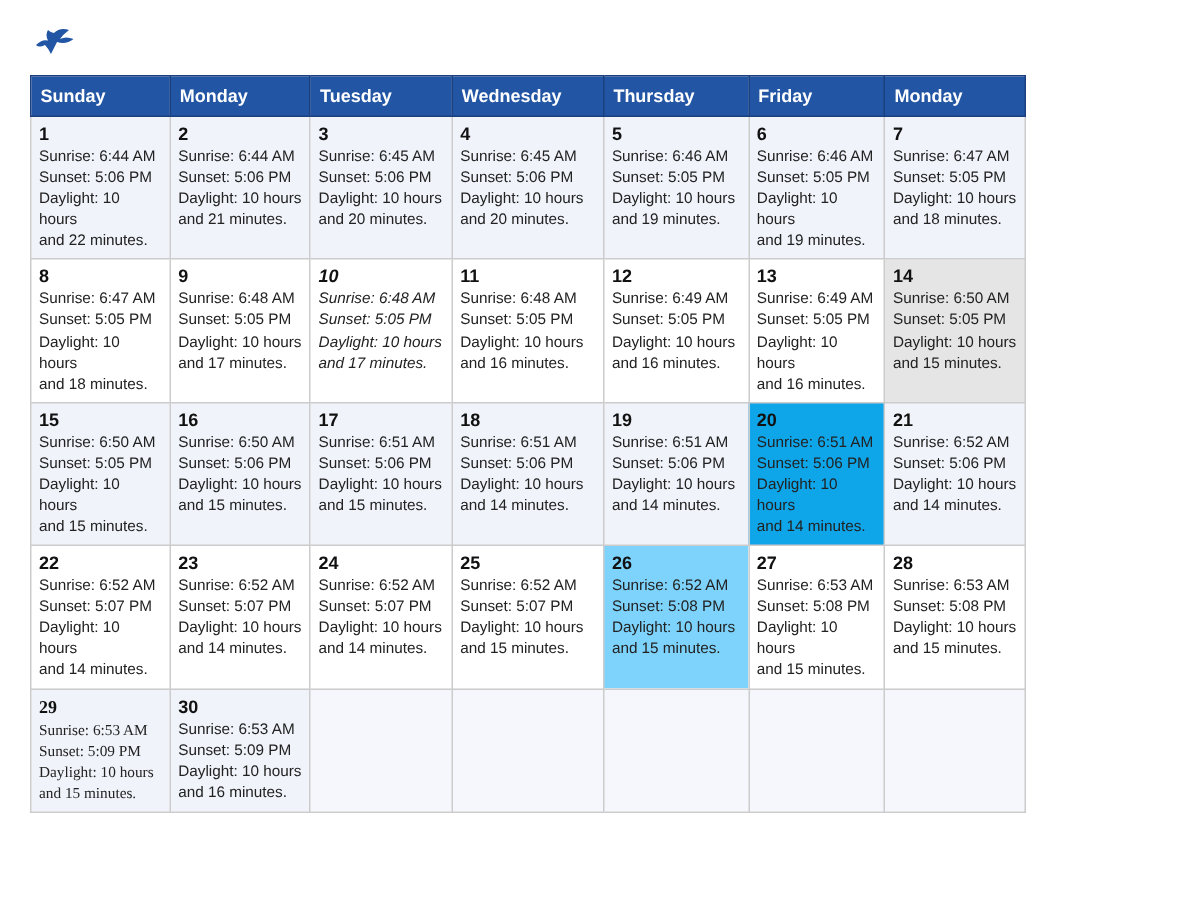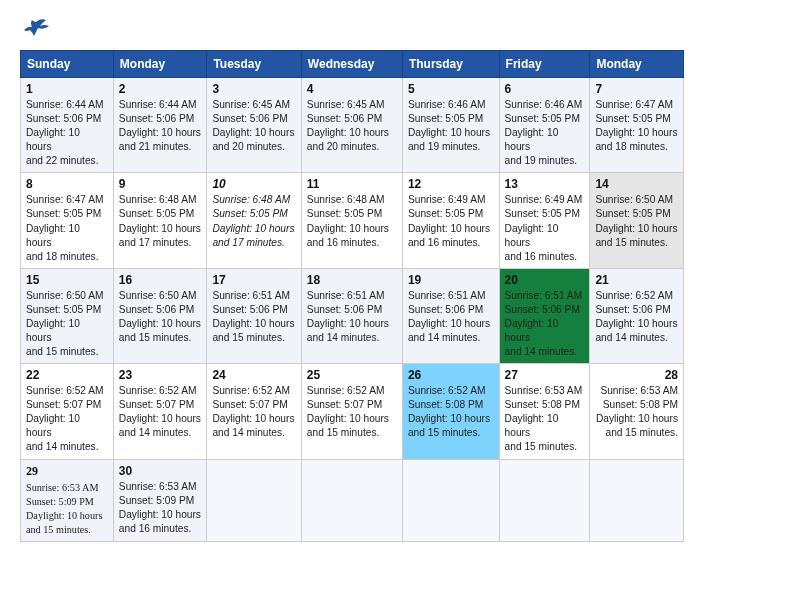--- a/index.html
+++ b/index.html
@@ -269,21 +269,21 @@
 Daylight: 10 hours
 and 14 minutes.</div>
           </td>
           <td style="background: rgb(240, 243, 250);">
             <span class="day-num">19</span>
             <div class="day-info" style="white-space: pre-line;">Sunrise: 6:51 AM
 Sunset: 5:06 PM
 Daylight: 10 hours
 and 14 minutes.</div>
           </td>
-          <td style="background: #15803d;">
+          <td style="background: #0ea5e9;">
             <span class="day-num">20</span>
             <div class="day-info" style="white-space: pre-line;">Sunrise: 6:51 AM
 Sunset: 5:06 PM
 Daylight: 10 hours
 and 14 minutes.</div>
           </td>
           <td style="background: rgb(240, 243, 250);">
             <span class="day-num">21</span>
             <div class="day-info" style="white-space: pre-line;">Sunrise: 6:52 AM
 Sunset: 5:06 PM
@@ -327,21 +327,21 @@
 Daylight: 10 hours
 and 15 minutes.</div>
           </td>
           <td style="background: rgb(255, 255, 255);">
             <span class="day-num">27</span>
             <div class="day-info" style="white-space: pre-line;">Sunrise: 6:53 AM
 Sunset: 5:08 PM
 Daylight: 10 hours
 and 15 minutes.</div>
           </td>
-          <td style="background: rgb(255, 255, 255); text-align: right;">
+          <td style="background: rgb(255, 255, 255);">
             <span class="day-num">28</span>
             <div class="day-info" style="white-space: pre-line;">Sunrise: 6:53 AM
 Sunset: 5:08 PM
 Daylight: 10 hours
 and 15 minutes.</div>
           </td>
         </tr>
         <tr>
           <td style="background: rgb(240, 243, 250); font-family: Liberation Serif, serif;">
             <span class="day-num">29</span>

